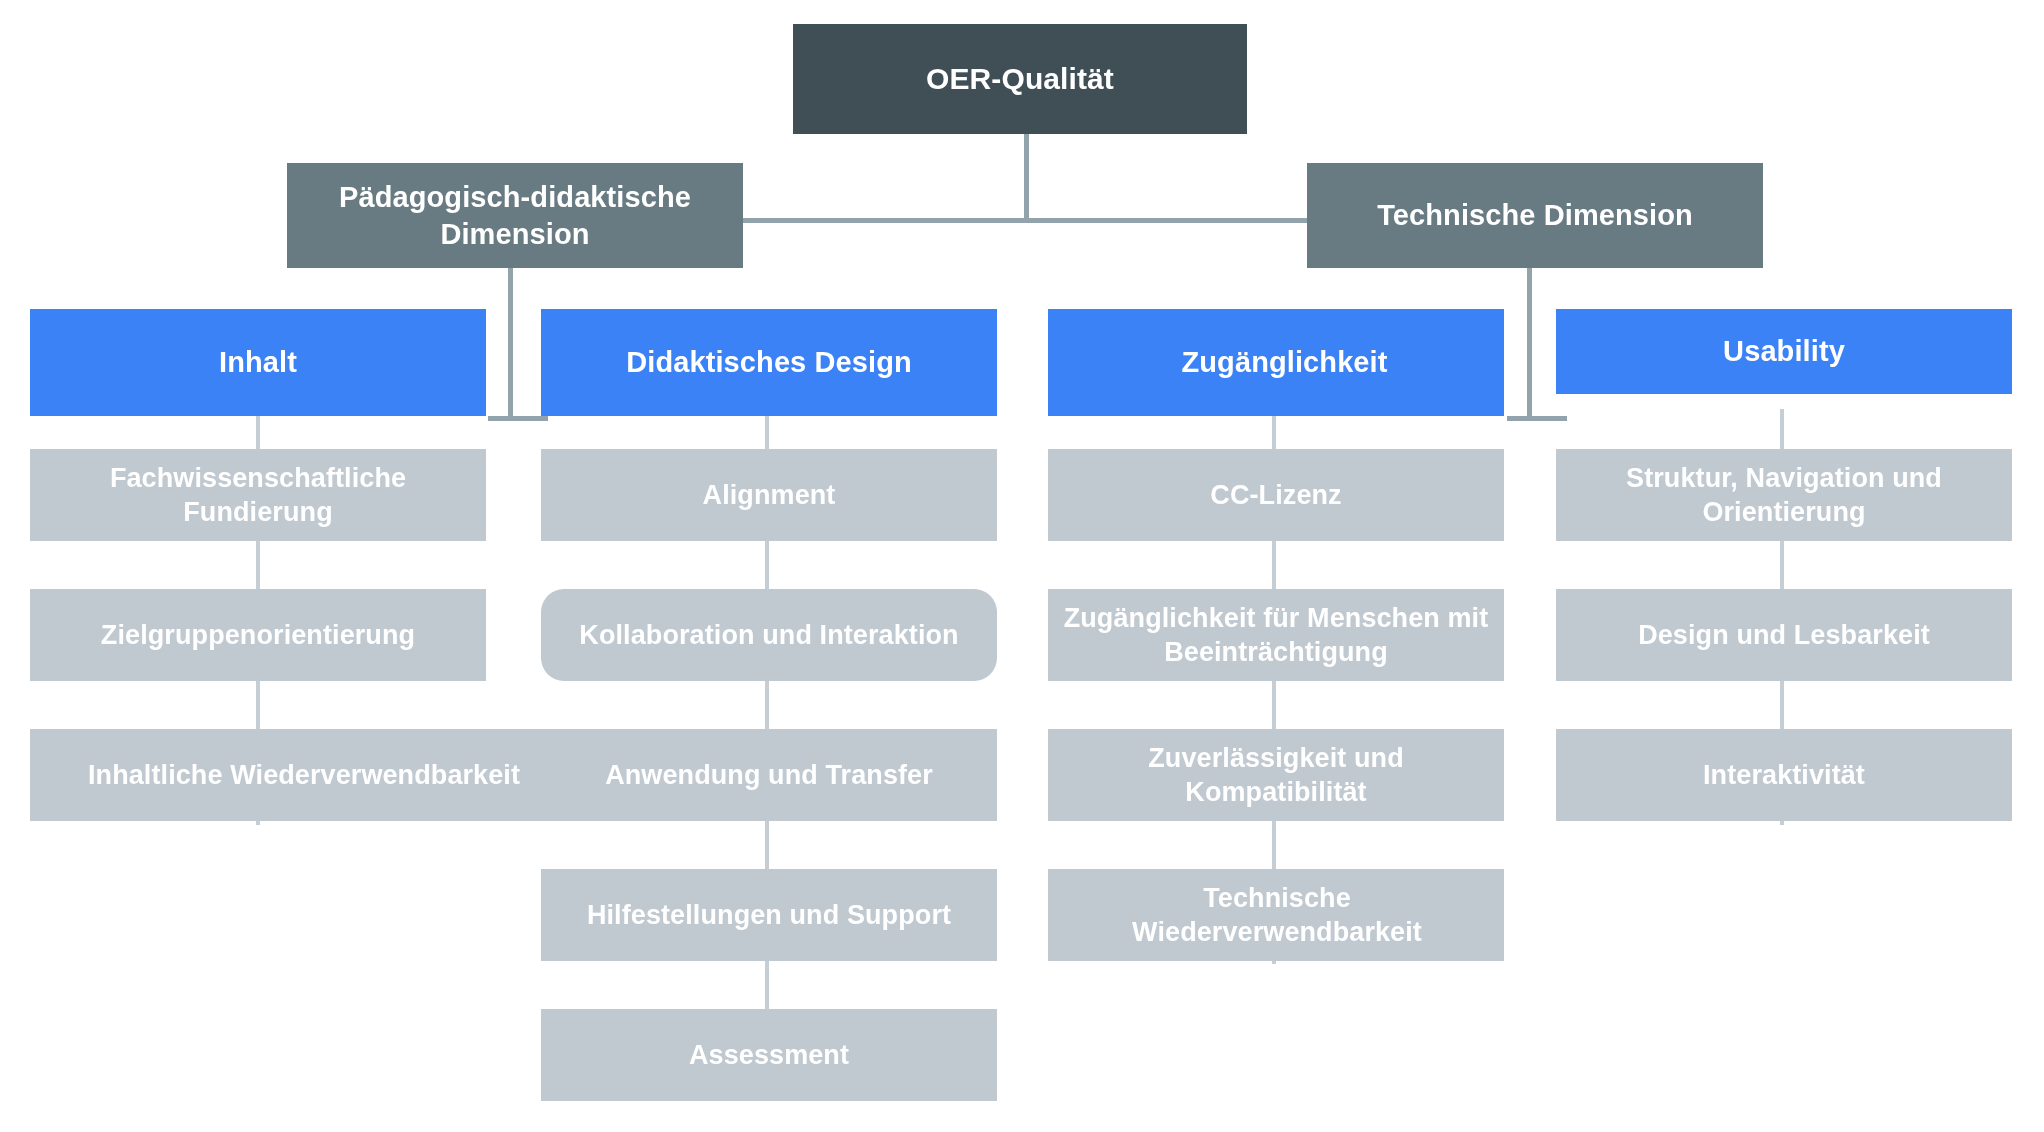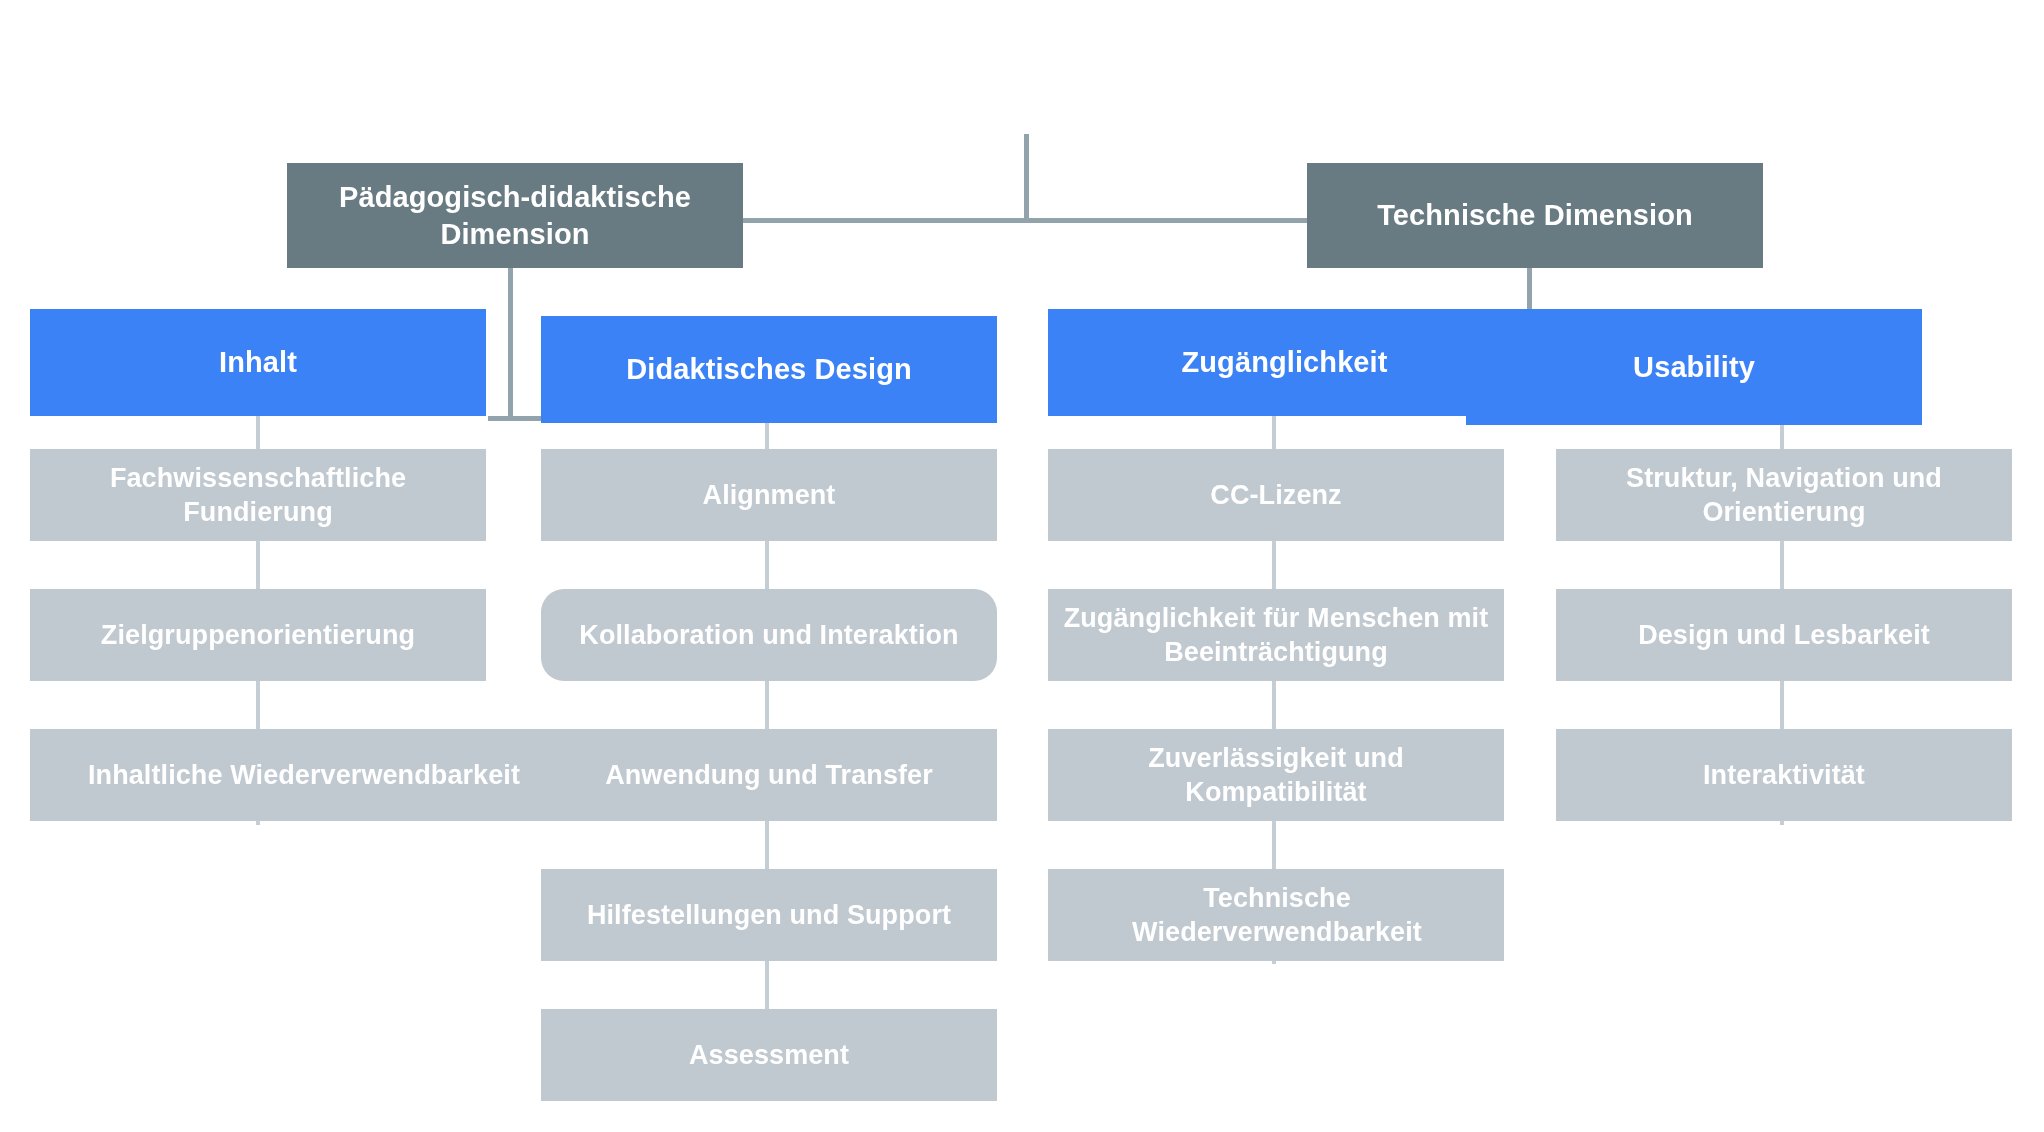--- a/index.html
+++ b/index.html
@@ -65,38 +65,41 @@
   <div class="connector" style="left:1507px; top:416px; width:60px; height:5px;"></div>
 
   <div class="connector-light" style="left:256px; top:409px; width:4px; height:416px;"></div>
 
   <div class="connector-light" style="left:765px; top:409px; width:4px; height:692px;"></div>
 
   <div class="connector-light" style="left:1272px; top:409px; width:4px; height:555px;"></div>
 
   <div class="connector-light" style="left:1780px; top:409px; width:4px; height:416px;"></div>
 
+  <div class="node node-l0" style="left:793px; top:24px; width:454px; height:110px;">
+    <span>OER-Qualität</span>
+  </div>
 
   <div class="node node-l1" style="left:287px; top:163px; width:456px; height:105px;">
     <span>Pädagogisch-didaktische Dimension</span>
   </div>
   <div class="node node-l1" style="left:1307px; top:163px; width:456px; height:105px;">
     <span>Technische Dimension</span>
   </div>
 
   <div class="node node-l2" style="left:30px; top:309px; width:456px; height:107px;">
     <span>Inhalt</span>
   </div>
-  <div class="node node-l2" style="left:541px; top:309px; width:456px; height:107px;margin-top:7px;">
+  <div class="node node-l2" style="left:541px; top:309px; width:456px; height:107px;">
     <span>Didaktisches Design</span>
   </div>
   <div class="node node-l2" style="left:1048px; top:309px; width:456px; height:107px;padding-left:27px;">
     <span>Zugänglichkeit</span>
   </div>
-  <div class="node node-l2" style="left:1466px; top:309px; width:456px; height:116px;">
+  <div class="node node-l2" style="left:1556px; top:309px; width:456px; height:85px;">
     <span>Usability</span>
   </div>
 
   <div class="node node-l3" style="left:30px; top:449px; width:456px; height:92px;">
     <span>Fachwissenschaftliche Fundierung</span>
   </div>
   <div class="node node-l3" style="left:30px; top:589px; width:456px; height:92px;">
     <span>Zielgruppenorientierung</span>
   </div>
   <div class="node node-l3" style="left:30px; top:729px; width:548px; height:92px;justify-content:center;">

